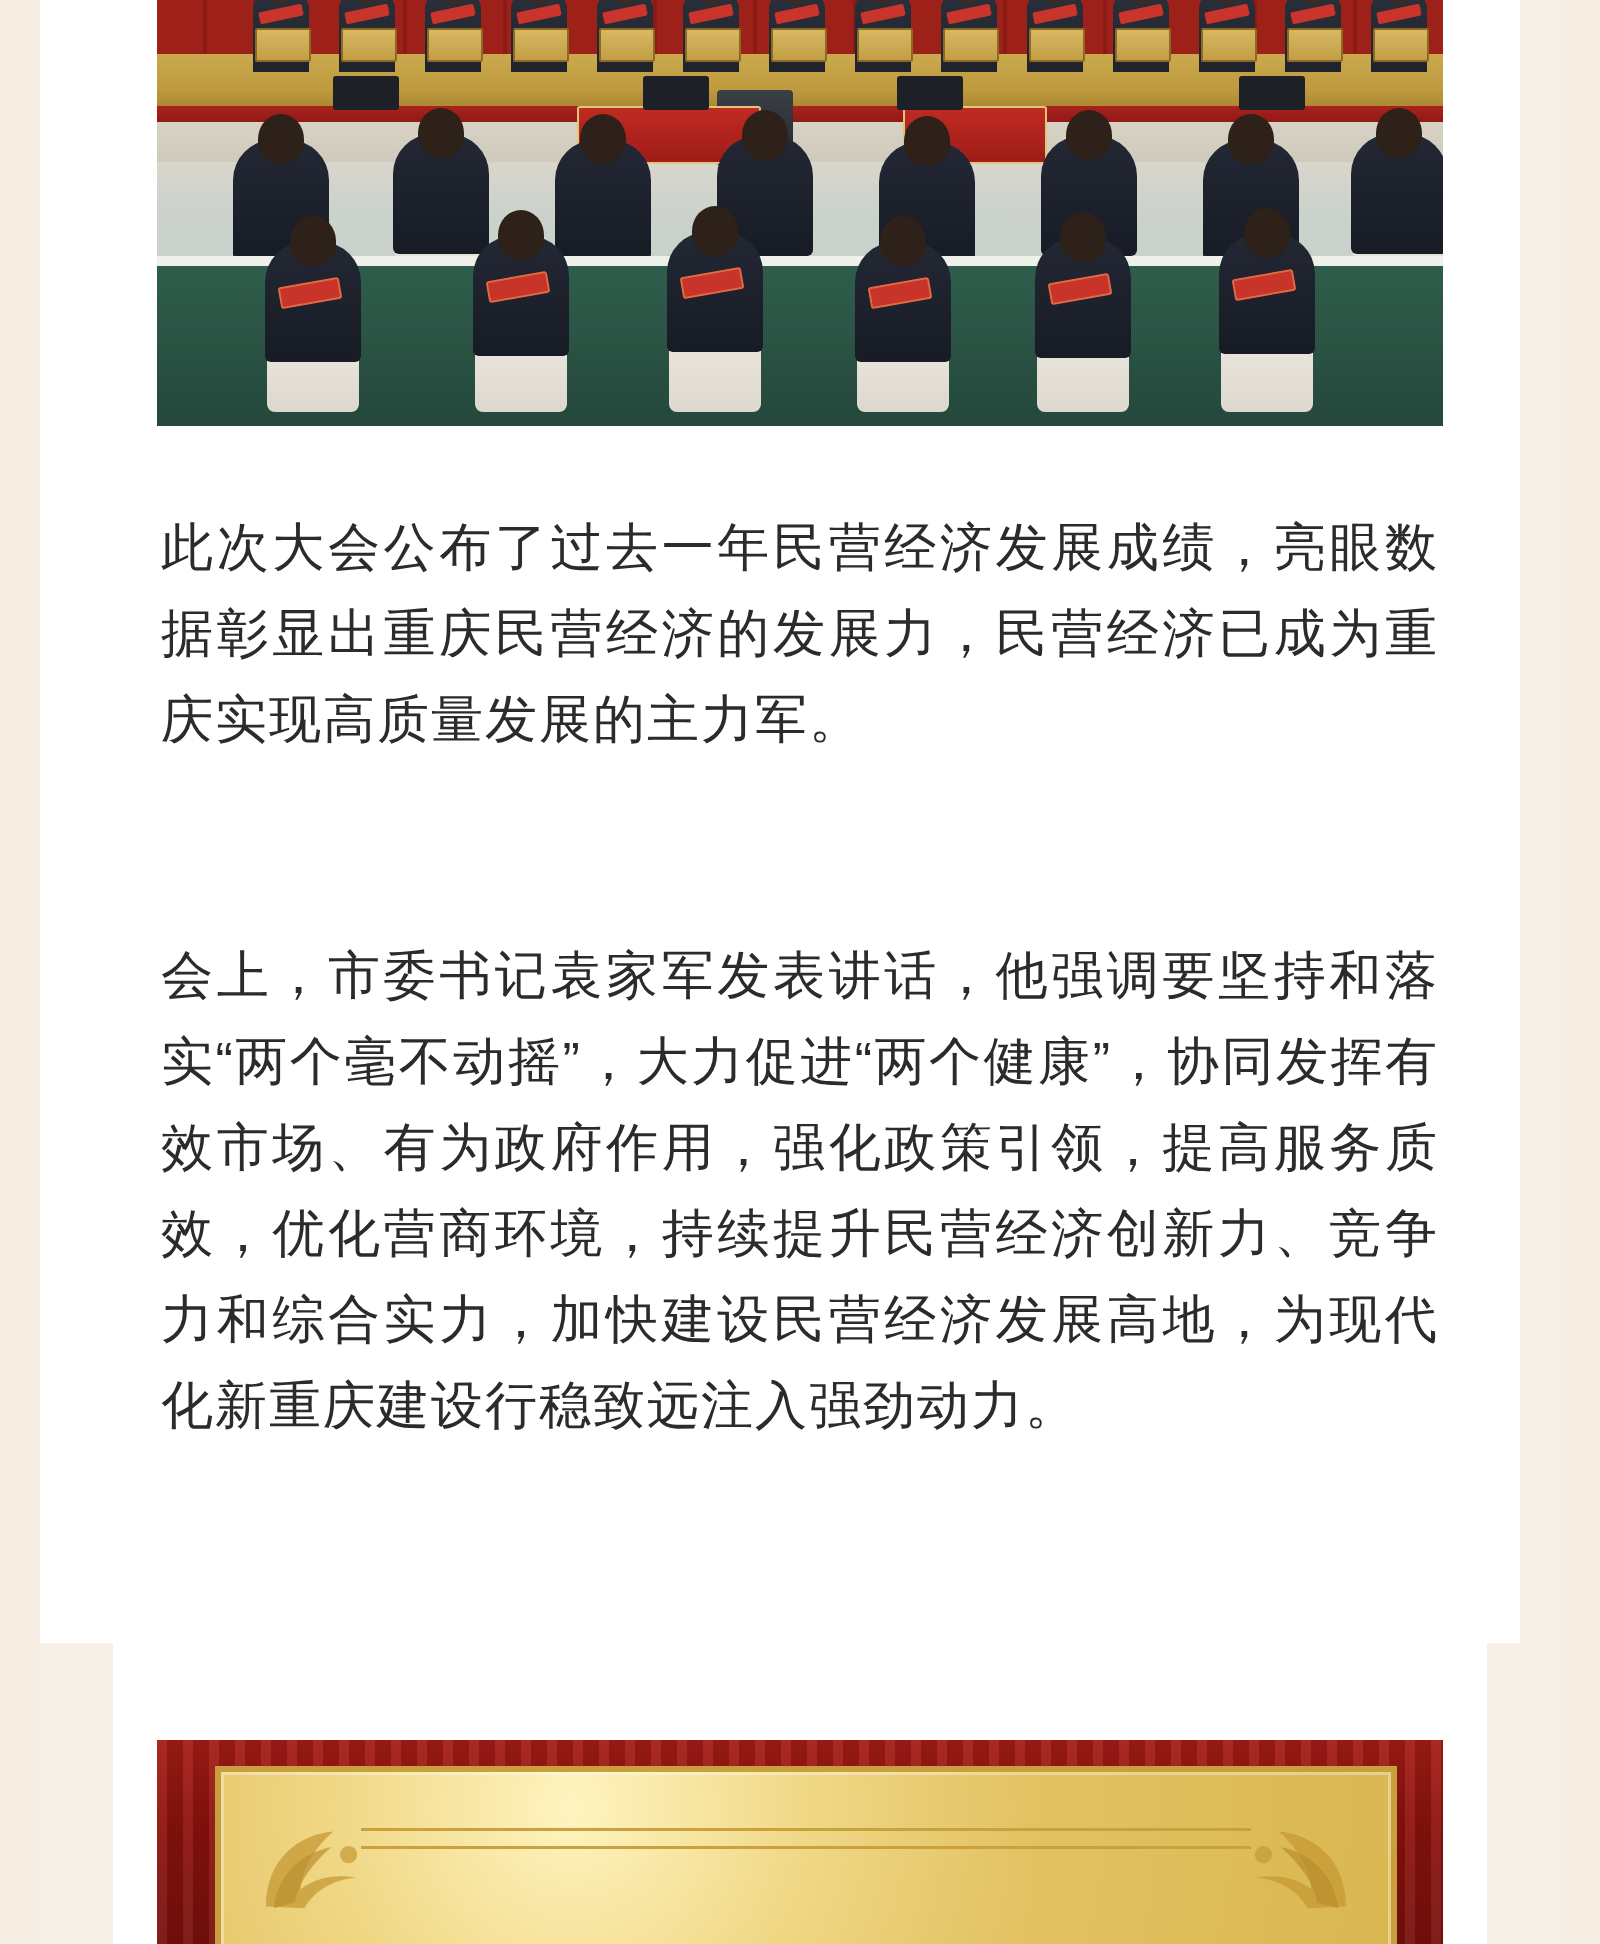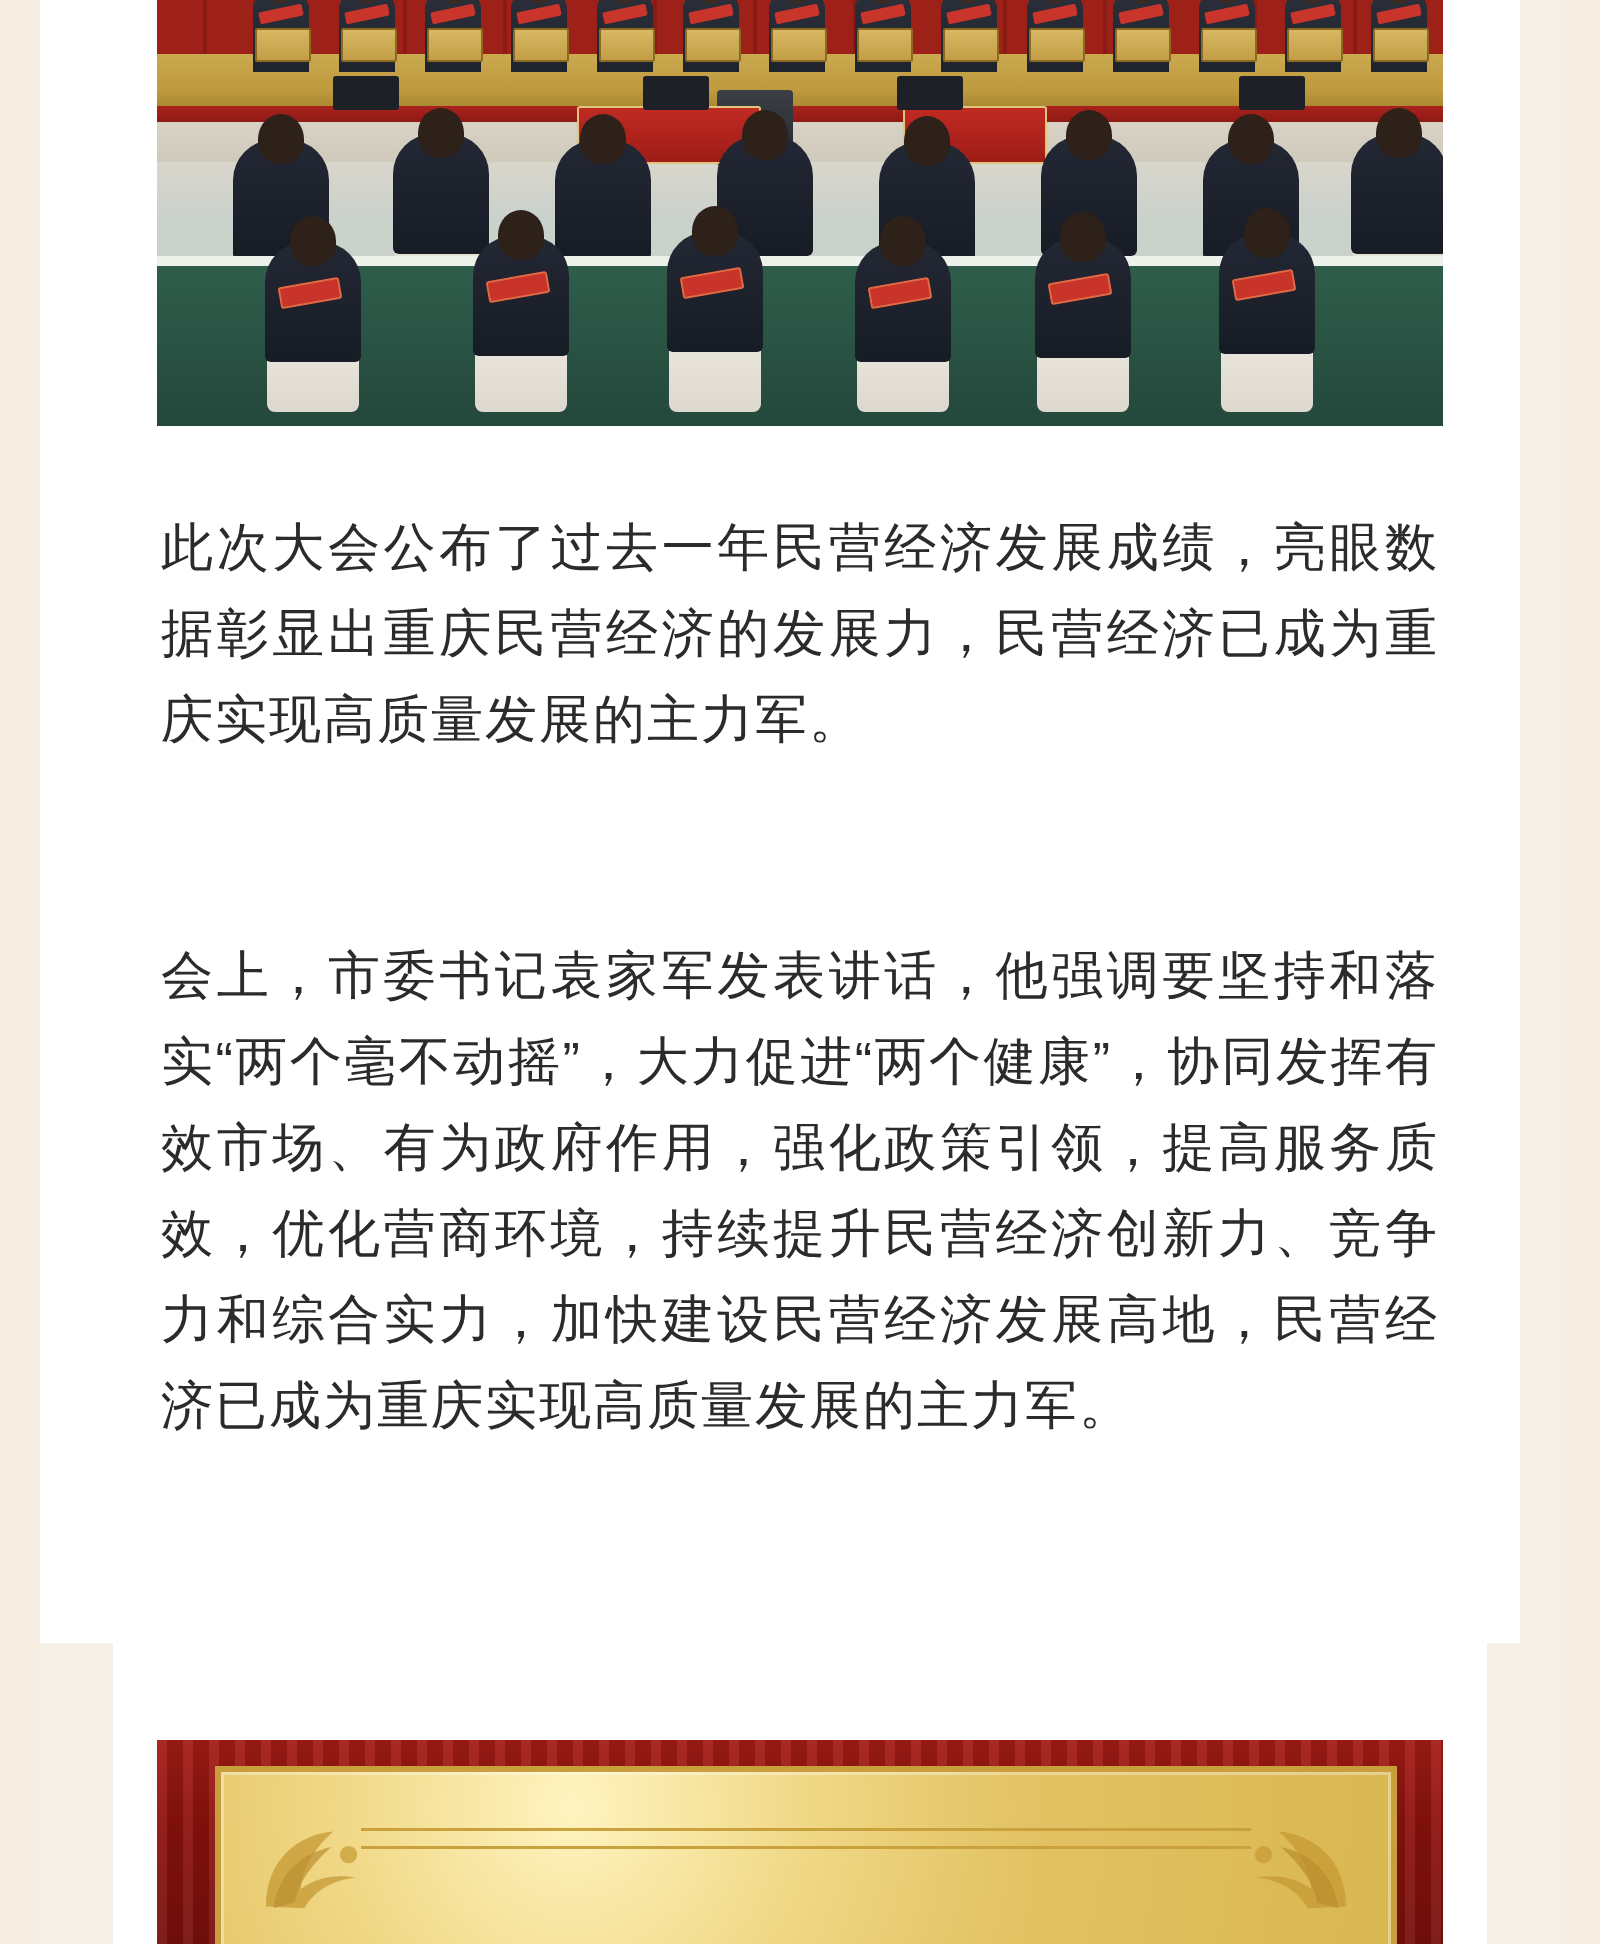--- a/index.html
+++ b/index.html
@@ -378,21 +378,21 @@
             </div>
           <div class="chair" style="left:1064px; top:306px;"></div>
           <div class="person" style="left:1062px; top:240px;">
               <div class="sash2"></div>
             </div>
         </div>
       </div>
 
       <p class="para" id="para-1">此次大会公布了过去一年民营经济发展成绩，亮眼数据彰显出重庆民营经济的发展力，民营经济已成为重庆实现高质量发展的主力军。</p>
 
-      <p class="para" id="para-2">会上，市委书记袁家军发表讲话，他强调要坚持和落实“两个毫不动摇”，大力促进“两个健康”，协同发挥有效市场、有为政府作用，强化政策引领，提高服务质效，优化营商环境，持续提升民营经济创新力、竞争力和综合实力，加快建设民营经济发展高地，民营经济已成为重庆实现高质量发展的主力军。</p>
+      <p class="para" id="para-2">会上，市委书记袁家军发表讲话，他强调要坚持和落实“两个毫不动摇”，大力促进“两个健康”，协同发挥有效市场、有为政府作用，强化政策引领，提高服务质效，优化营商环境，持续提升民营经济创新力、竞争力和综合实力，加快建设民营经济发展高地，为现代化新重庆建设行稳致远注入强劲动力。</p>
 
       <div class="photo" id="photo-certificate">
         <div class="cert-bg"></div>
         <div class="cert-curtain"></div>
         <div class="cert-gold">
           <div class="cert-line l1"></div>
           <div class="cert-line l2"></div>
           <svg class="cert-orn left" viewBox="0 0 120 100">
             <path d="M10 90 C10 40 45 15 80 12 C60 30 48 50 46 72 C62 60 82 56 104 60 C80 62 60 74 50 92 Z" fill="#c79a35" opacity="0.85"></path>
             <path d="M18 92 C22 56 48 34 78 28 C58 46 44 64 40 86 Z" fill="#b8892a" opacity="0.7"></path>

